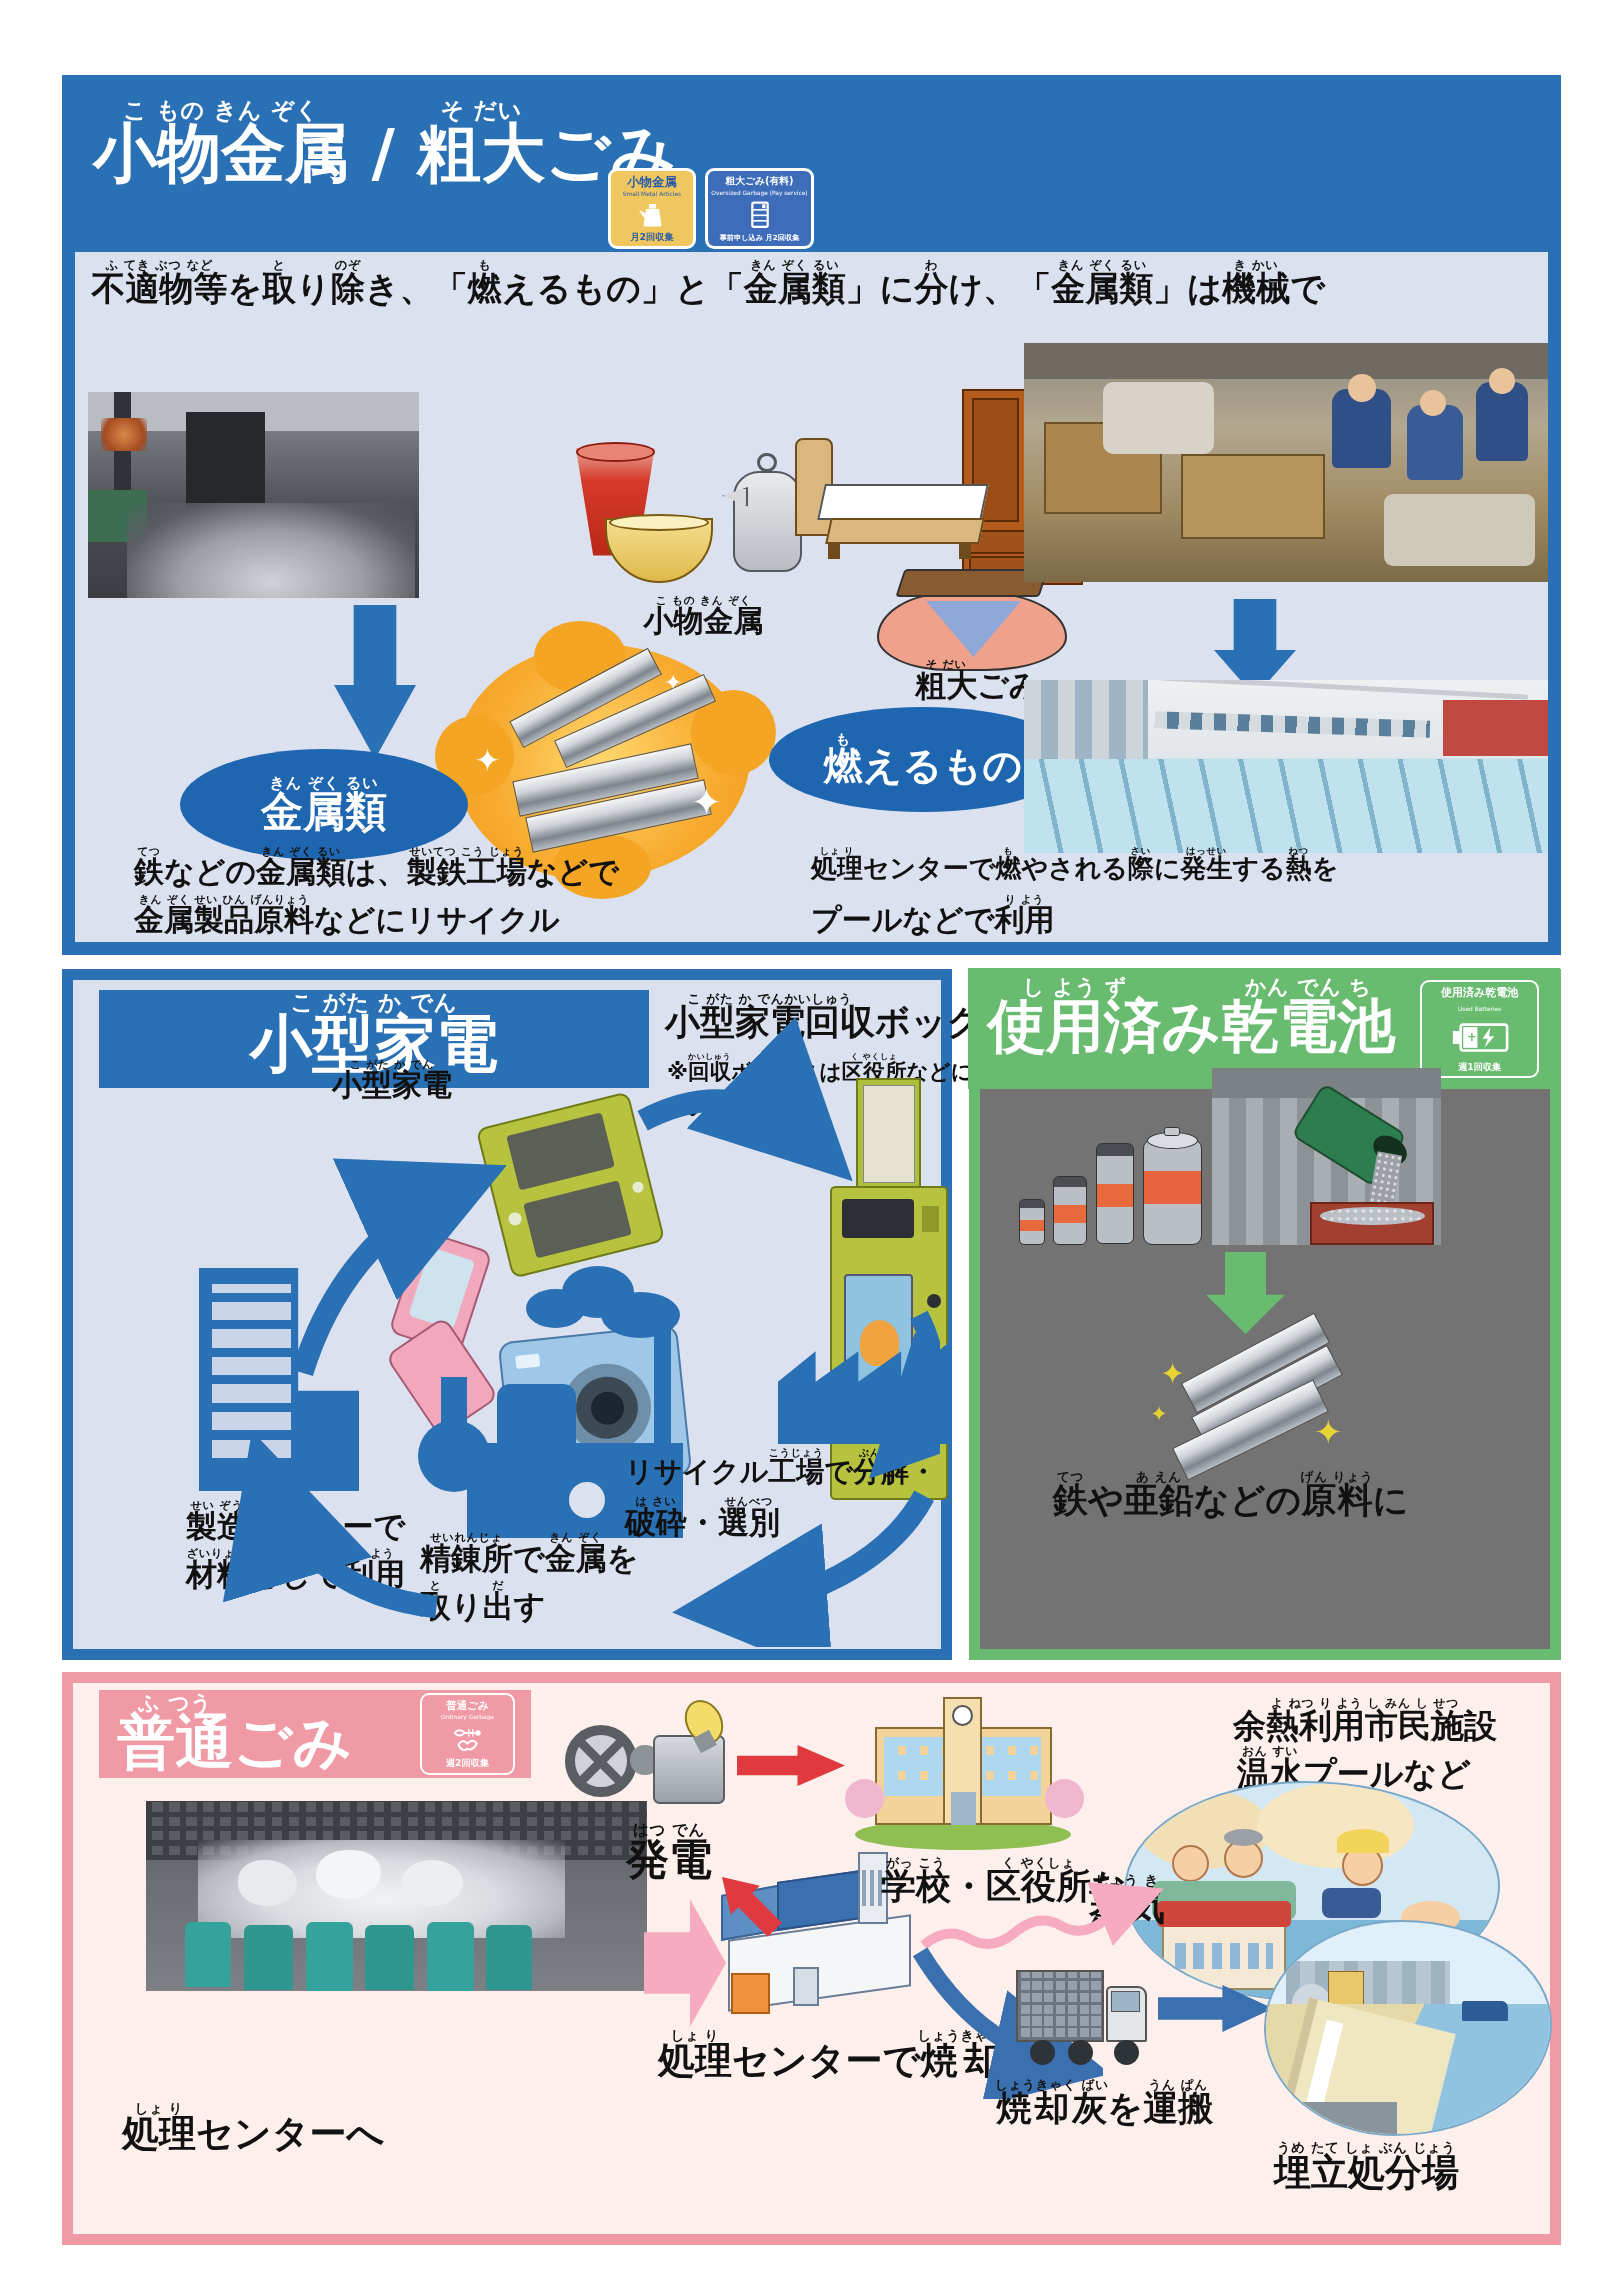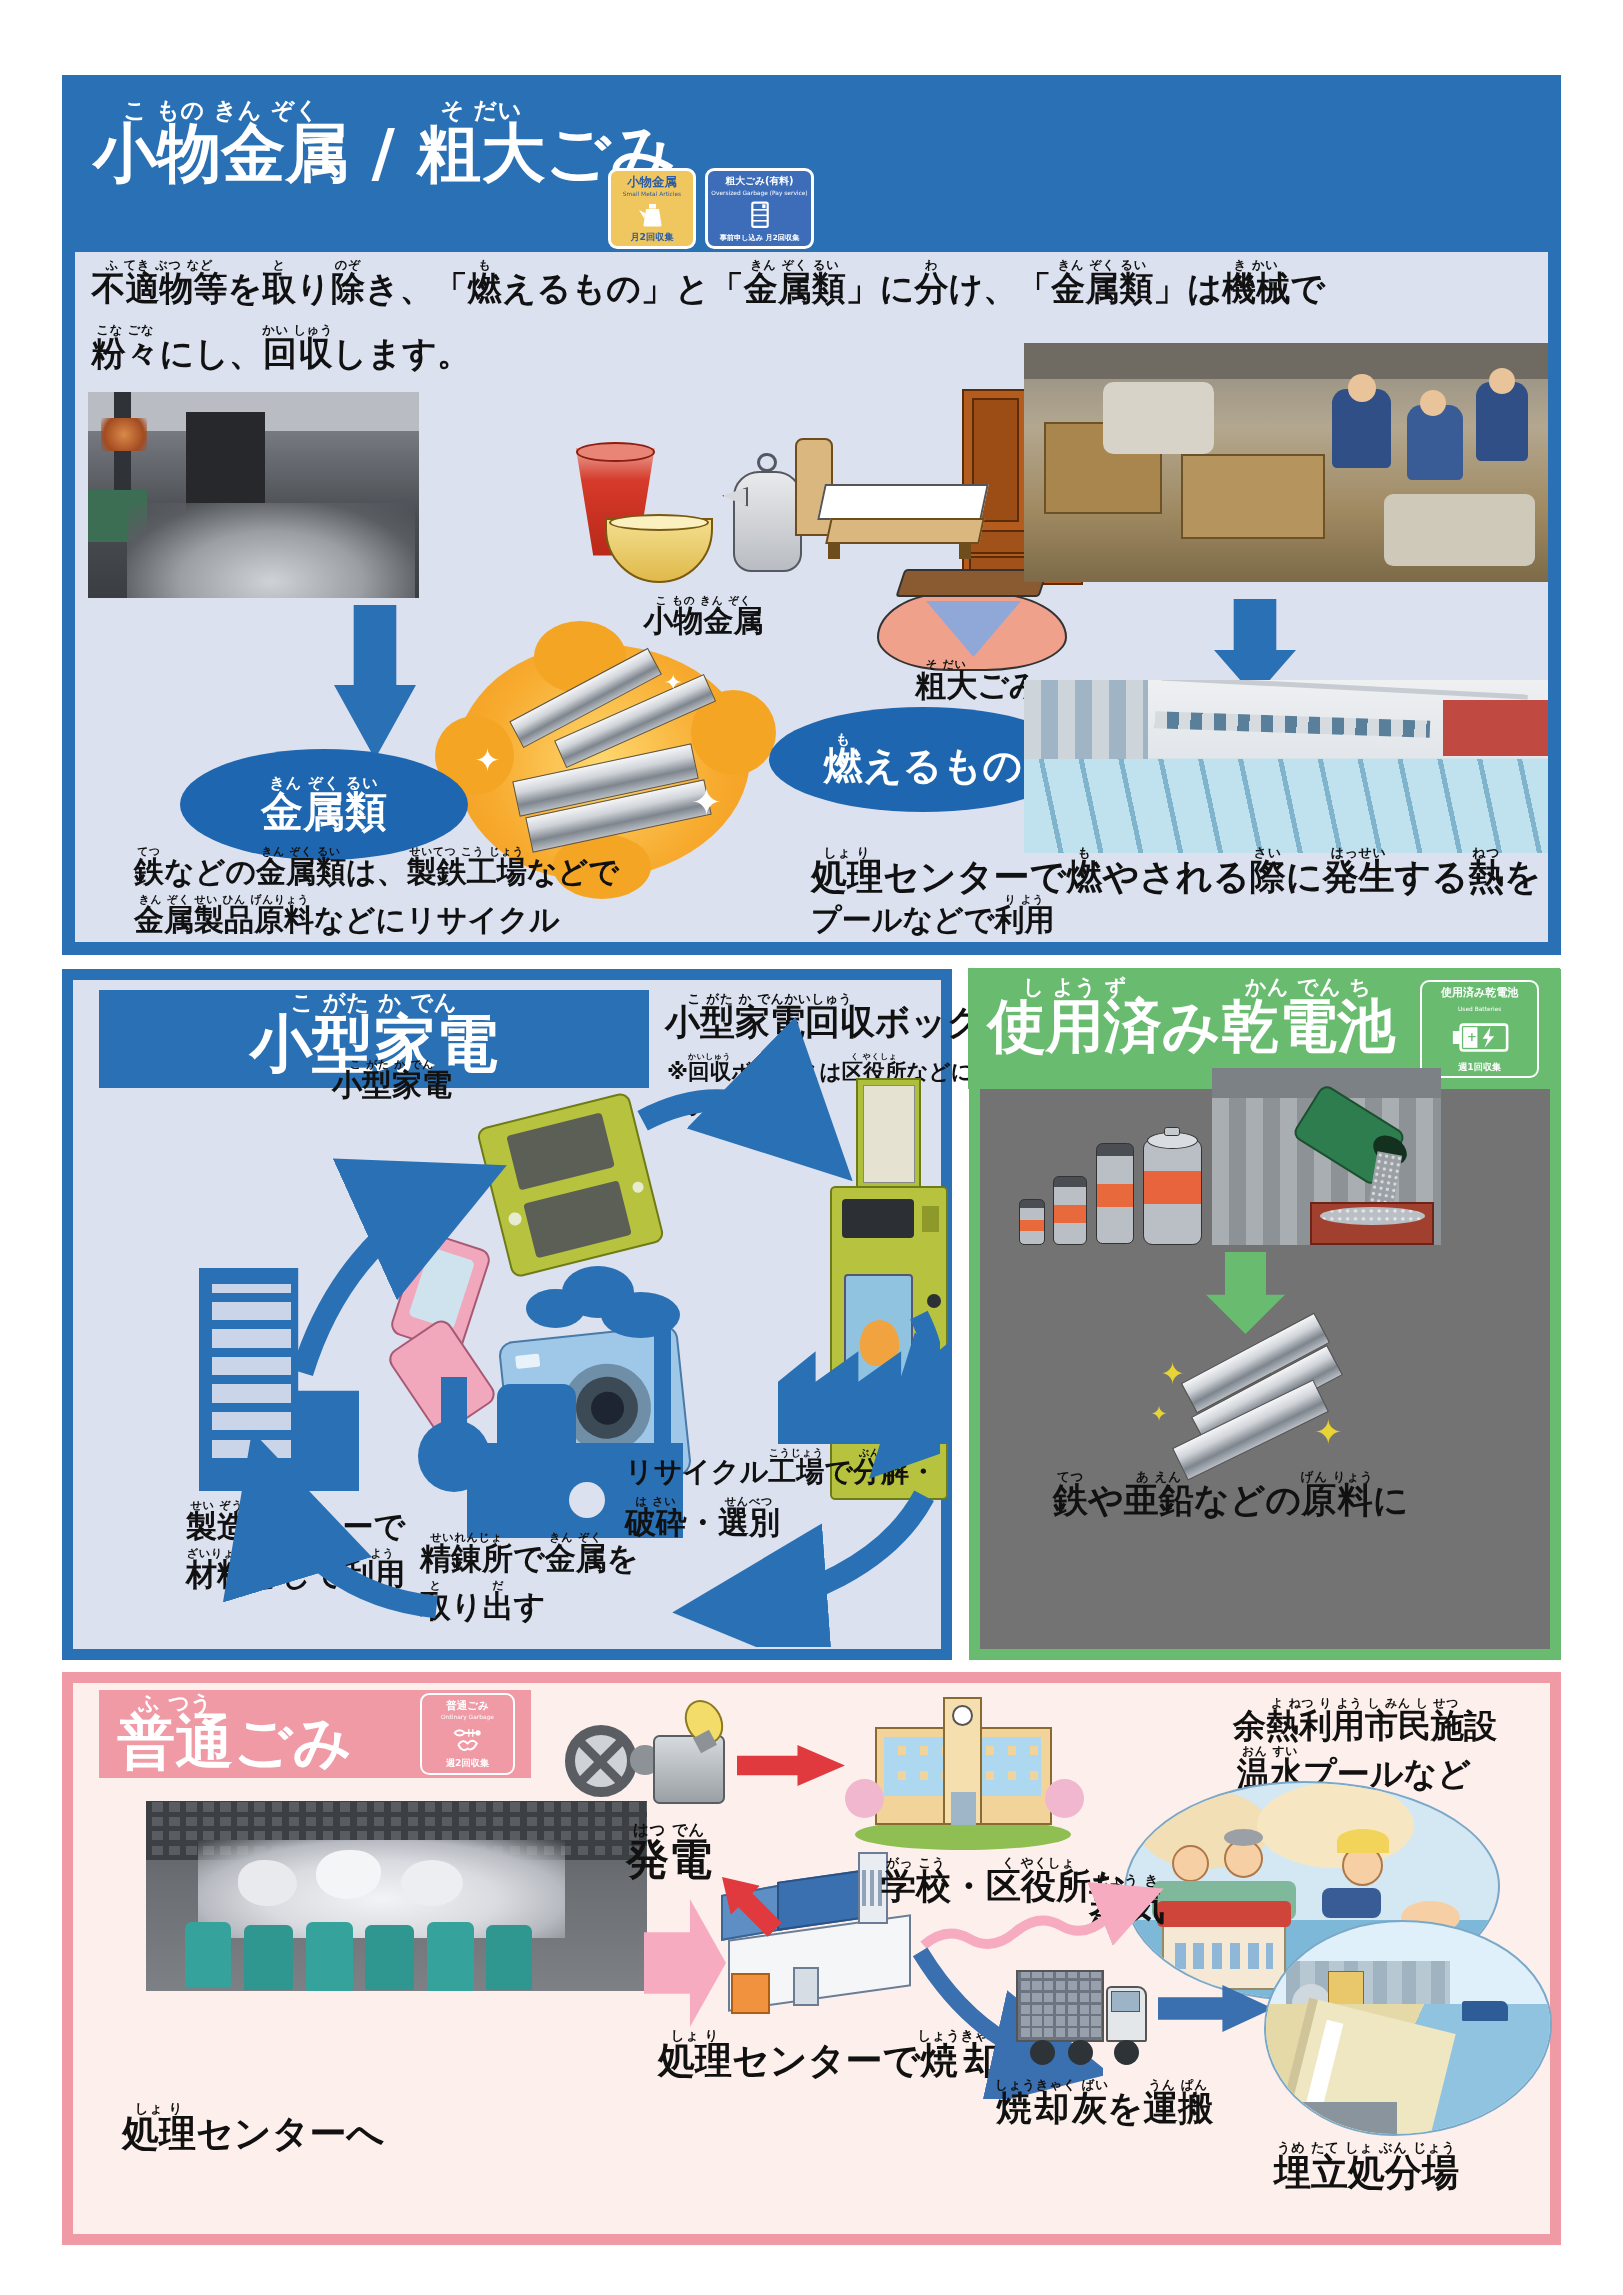--- a/index.html
+++ b/index.html
@@ -73,21 +73,20 @@
                 <line x1="6" y1="26" x2="34" y2="26" stroke="#fff" stroke-width="3"></line>
                 <line x1="6" y1="36" x2="34" y2="36" stroke="#fff" stroke-width="3"></line>
                 <rect x="24" y="6" width="6" height="7" fill="#fff"></rect>
               </svg>
             </span>
           <div class="b-freq" style="font-size:7.2px">事前申し込み 月2回収集</div>
         </div>
       </div>
 
       <div class="abs t" style="left:16.4px;top:171px;font-size:34px"><ruby>不適物等<rt>ふ てき ぶつ など</rt></ruby>を<ruby>取<rt>と</rt></ruby>り<ruby>除<rt>のぞ</rt></ruby>き、「<ruby>燃<rt>も</rt></ruby>えるもの」と「<ruby>金属類<rt>きん ぞく るい</rt></ruby>」に<ruby>分<rt>わ</rt></ruby>け、「<ruby>金属類<rt>きん ぞく るい</rt></ruby>」は<ruby>機械<rt>き かい</rt></ruby>で</div>
-      <div class="abs t" style="left:16.4px;top:236px;font-size:34px"><ruby>粉々<rt>こな ごな</rt></ruby>にし、<ruby>回収<rt>かい しゅう</rt></ruby>します。</div>
 
       <div class="photo" style="left:13px;top:304px;width:331px;height:206px;background:linear-gradient(180deg,#8d9097 0%,#6a6d73 30%,#4a4d52 60%,#3a3d41 100%)">
         <div class="abs" style="left:0;top:0;width:100%;height:39px;background:#b9bcc2"></div>
         <div class="abs" style="left:26px;top:0;width:17px;height:111px;background:#2f3236"></div>
         <div class="abs" style="left:98px;top:19.6px;width:79px;height:105px;background:#26282c"></div>
         <div class="abs" style="left:0;top:98px;width:59px;height:52px;background:#3c6e53"></div>
         <div class="abs" style="left:39px;top:111px;width:288px;height:98px;background:radial-gradient(ellipse at 50% 80%,#cfd2d6 0%,#9b9ea3 45%,#5a5d62 75%,transparent 100%)"></div>
         <div class="abs" style="left:13px;top:26px;width:46px;height:33px;background:radial-gradient(circle,#d98a4a,#a34a20 70%,transparent 100%)"></div>
       </div>
 
@@ -166,21 +165,21 @@
       <div class="photo" style="left:949px;top:592px;width:524px;height:173px;background:linear-gradient(180deg,#eef0f2 0%,#e2e6ea 45%,#bfdde8 46%,#9cc8da 100%)">
         <div class="abs" style="left:0;top:0;width:124px;height:88px;background:repeating-linear-gradient(90deg,#cdd4da 0 17px,#9fb4c4 17px 34px)"></div>
         <div class="abs" style="left:137px;top:5.2px;width:367px;height:5.2px;background:#c6ccd2;transform:rotate(3deg)"></div>
         <div class="abs" style="left:419px;top:19.6px;width:105px;height:56px;background:#c04a42"></div>
         <div class="abs" style="left:0;top:79px;width:100%;height:95px;background:repeating-linear-gradient(78deg,#bfe2ee 0 34px,#7fb4cc 34px 39px)"></div>
         <div class="abs" style="left:131px;top:36px;width:275px;height:17px;background:repeating-linear-gradient(90deg,#d6dbe0 0 11.8px,#5a7f9a 11.8px 23.6px);transform:rotate(2deg)"></div>
       </div>
 
       <div class="abs t" style="left:59px;top:806px;font-size:30px"><ruby>金属製品原料<rt>きん ぞく せい ひん げんりょう</rt></ruby>などにリサイクル</div>
       <div class="abs t" style="left:59px;top:758px;font-size:30px"><ruby>鉄<rt>てつ</rt></ruby>などの<ruby>金属類<rt>きん ぞく るい</rt></ruby>は、<ruby>製鉄工場<rt>せいてつ こう じょう</rt></ruby>などで</div>
-      <div class="abs t" style="left:736px;top:758px;font-size:36px"><ruby>処理<rt>しょ り</rt></ruby>センターで<ruby>燃<rt>も</rt></ruby>やされる<ruby>際<rt>さい</rt></ruby>に<ruby>発生<rt>はっせい</rt></ruby>する<ruby>熱<rt>ねつ</rt></ruby>を</div>
+      <div class="abs t" style="left:736px;top:758px;font-size:26px"><ruby>処理<rt>しょ り</rt></ruby>センターで<ruby>燃<rt>も</rt></ruby>やされる<ruby>際<rt>さい</rt></ruby>に<ruby>発生<rt>はっせい</rt></ruby>する<ruby>熱<rt>ねつ</rt></ruby>を</div>
       <div class="abs t" style="left:736px;top:806px;font-size:30px">プールなどで<ruby>利用<rt>り よう</rt></ruby></div>
     </div>
   </div>
 
   <div id="sec2" class="sec">
     <div class="inner">
       <div class="abs blue" style="left:26px;top:9.8px;width:550px;height:98px">
         <div class="t wt" style="text-align:center;font-size:62px;margin-top:2.6px"><ruby>小型家電<rt>こ がた か でん</rt></ruby></div>
       </div>
 

